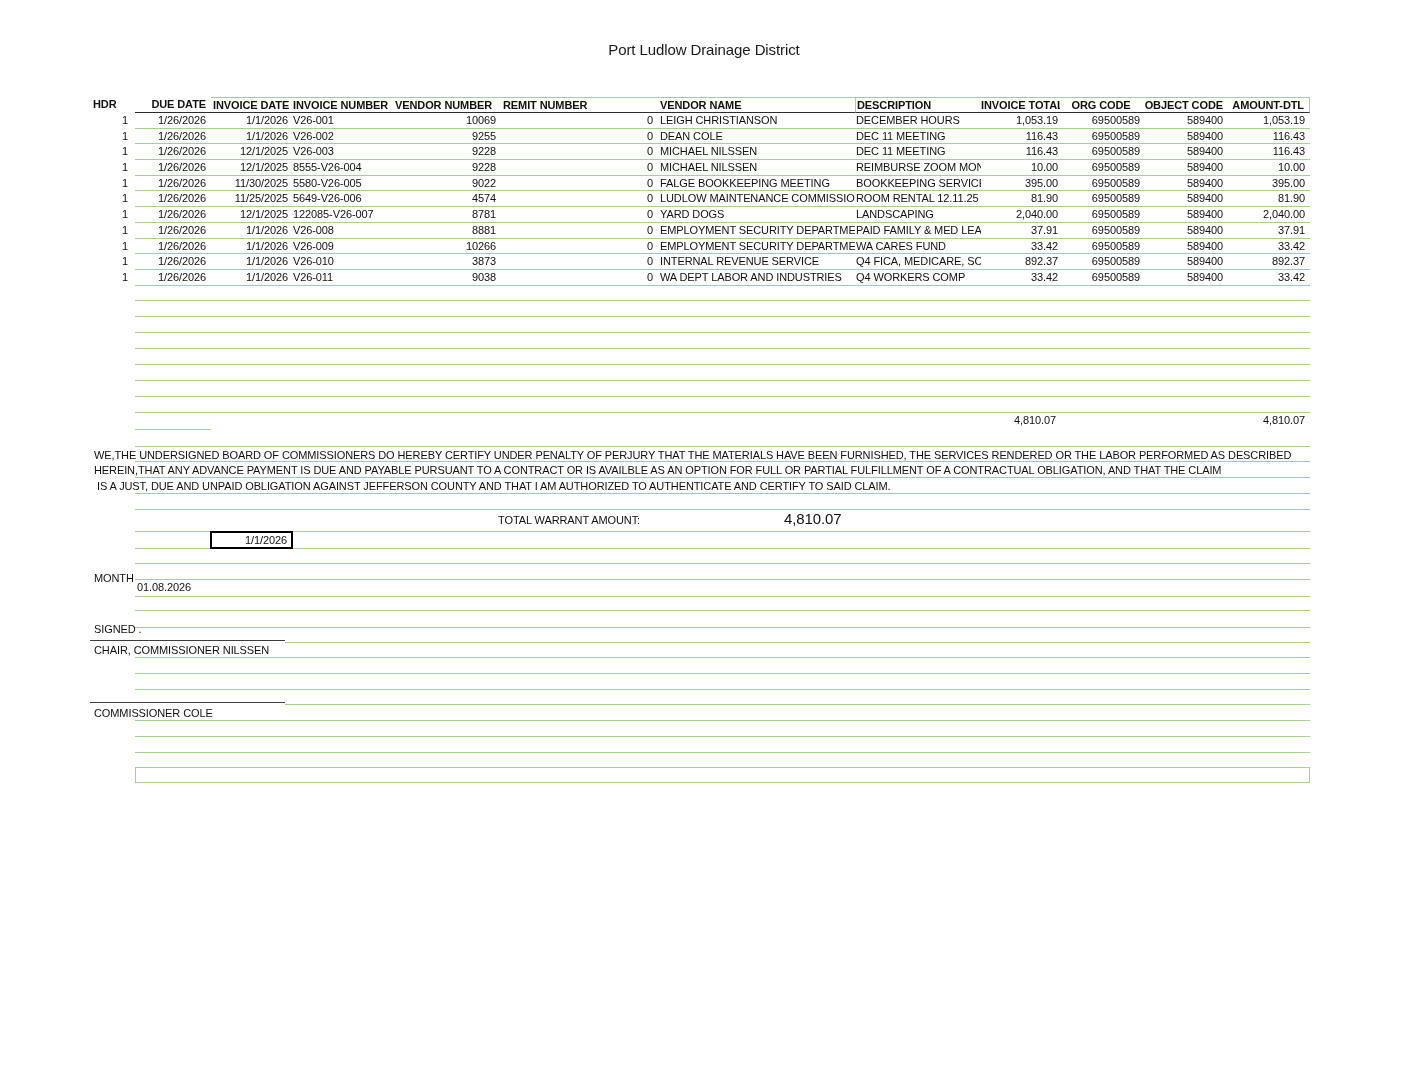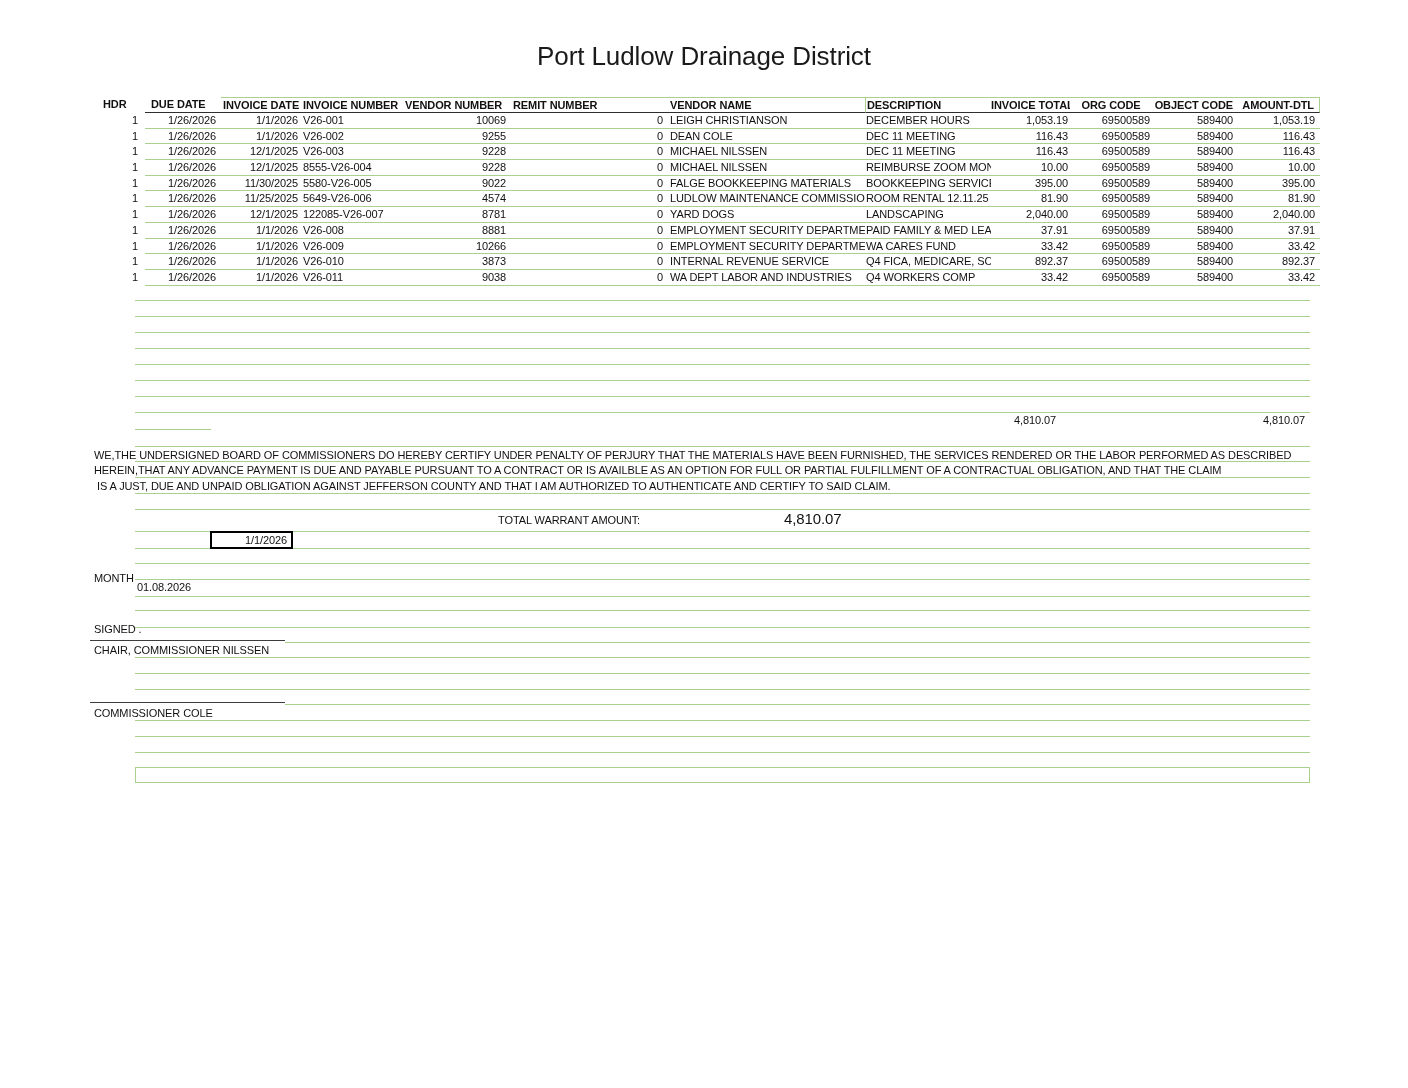--- a/index.html
+++ b/index.html
@@ -4,36 +4,36 @@
 <style>
   html,body{margin:0;padding:0;background:#fff;}
   *{box-sizing:border-box;}
   .page{
     position:relative;width:1408px;height:1088px;background:#ffffff;
     font-family:"Liberation Sans",sans-serif;color:#111;overflow:hidden;
     letter-spacing:-0.1px;
   }
   .title{
     position:absolute;top:41px;left:0;right:0;text-align:center;
-    font-size:26px;color:#1a1a1a;
+    font-size:15px;color:#1a1a1a;
   }
   
   .tbl{position:absolute;left:88px;top:97px;width:1222px;font-size:11px;}
-  .trow{display:flex;height:15.7px;line-height:15.5px;white-space:nowrap;margin-left:10px;}
+  .trow{display:flex;height:15.7px;line-height:15.5px;white-space:nowrap;}
   .thead{height:16px;line-height:15px;font-weight:bold;}
   .cell{overflow:hidden;flex:none;}
   .trow .cell:not(.c-hdr){border-bottom:1px solid var(--green);}
   .thead .cell:not(.c-hdr){border-bottom:1px solid #2e2e2e;}
   .thead .cell:not(.c-hdr):not(.c-due){border-top:1px solid var(--green);}
   .thead .c-desc{border-left:1px solid var(--green);}
   .thead .c-amt{border-right:1px solid var(--green);}
   .c-hdr{width:47px;text-align:right;padding-right:7px;}
   .thead .c-hdr{text-align:left;padding-left:5px;}
   .c-due{width:76px;text-align:right;padding-right:5px;}
-  .thead .c-due{text-align:left;padding-left:6px;}
+  .thead .c-due{text-align:right;padding-left:6px;}
   .c-invdate{width:79px;text-align:right;padding-right:2px;}
   .thead .c-invdate{text-align:left;padding-left:2px;}
   .c-invnum{width:101px;text-align:left;padding-left:3px;}
   .c-vennum{width:106px;text-align:right;padding-right:1px;}
   .thead .c-vennum{text-align:left;padding-left:4px;}
   .c-remit{width:158px;text-align:right;padding-right:2px;}
   .thead .c-remit{text-align:left;padding-left:6px;}
   .c-venname{width:200px;text-align:left;padding-left:5px;}
   .c-desc{width:126px;text-align:left;padding-left:1px;}
   .c-total{width:79px;text-align:right;padding-right:2px;}
@@ -141,21 +141,21 @@
           <div class="cell c-obj">589400</div>
           <div class="cell c-amt">10.00</div>
         </div>
         <div class="trow">
           <div class="cell c-hdr">1</div>
           <div class="cell c-due">1/26/2026</div>
           <div class="cell c-invdate">11/30/2025</div>
           <div class="cell c-invnum">5580-V26-005</div>
           <div class="cell c-vennum">9022</div>
           <div class="cell c-remit">0</div>
-          <div class="cell c-venname">FALGE BOOKKEEPING MATERIALS</div>
+          <div class="cell c-venname">FALGE BOOKKEEPING MEETING</div>
           <div class="cell c-desc">BOOKKEEPING SERVICES</div>
           <div class="cell c-total">395.00</div>
           <div class="cell c-org">69500589</div>
           <div class="cell c-obj">589400</div>
           <div class="cell c-amt">395.00</div>
         </div>
         <div class="trow">
           <div class="cell c-hdr">1</div>
           <div class="cell c-due">1/26/2026</div>
           <div class="cell c-invdate">11/25/2025</div>

